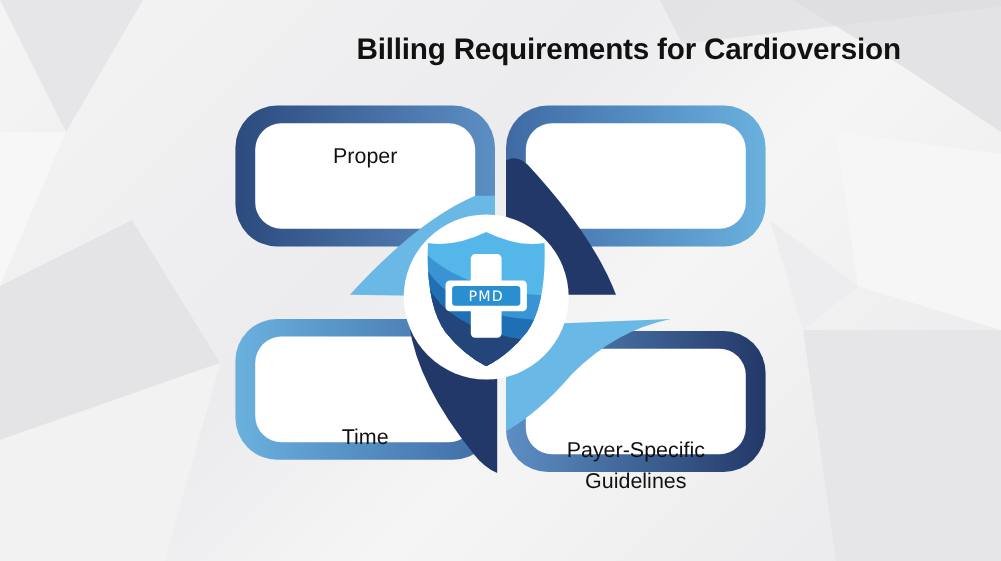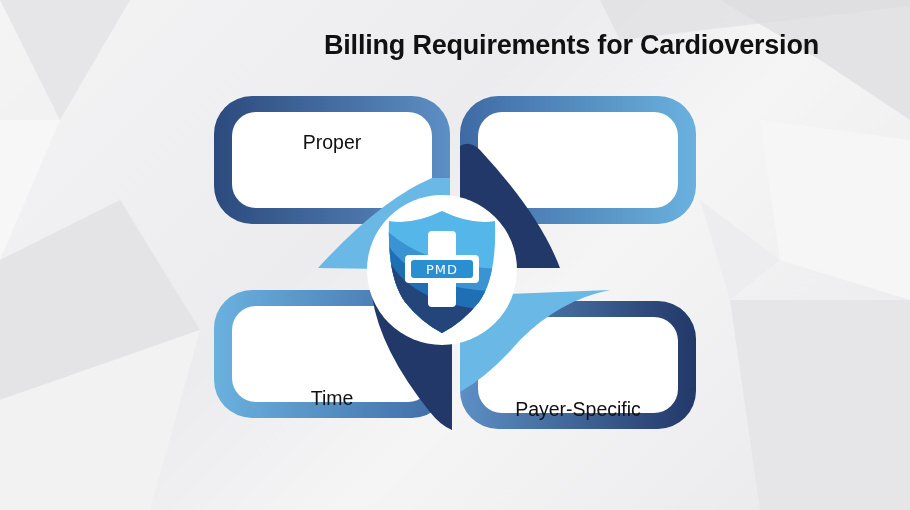--- a/index.html
+++ b/index.html
@@ -71,20 +71,21 @@
   <div class="inner"></div>
   <div class="label">
     <div>Time</div>
   </div>
 </div>
 
 <div class="card" id="c4">
   <div class="inner"></div>
   <div class="label">
     <div>Payer-Specific</div>
+    <div>Guidelines</div>
   </div>
 </div>
 
 <svg class="swoosh" style="left:0;top:0;" width="910" height="510" viewBox="0 0 910 510">
 
   <path d="M318,268 Q380,200 432,178 L450,178 L450,270 Z" fill="#6ab8e6"></path>
 
   <path d="M460,146 Q470,140 480,150 Q540,215 560,268 L478,268 L460,230 Z" fill="#223868"></path>
 
   <path d="M372,296 L452,296 L452,430 Q440,425 430,412 Q380,350 372,296 Z" fill="#223868"></path>

